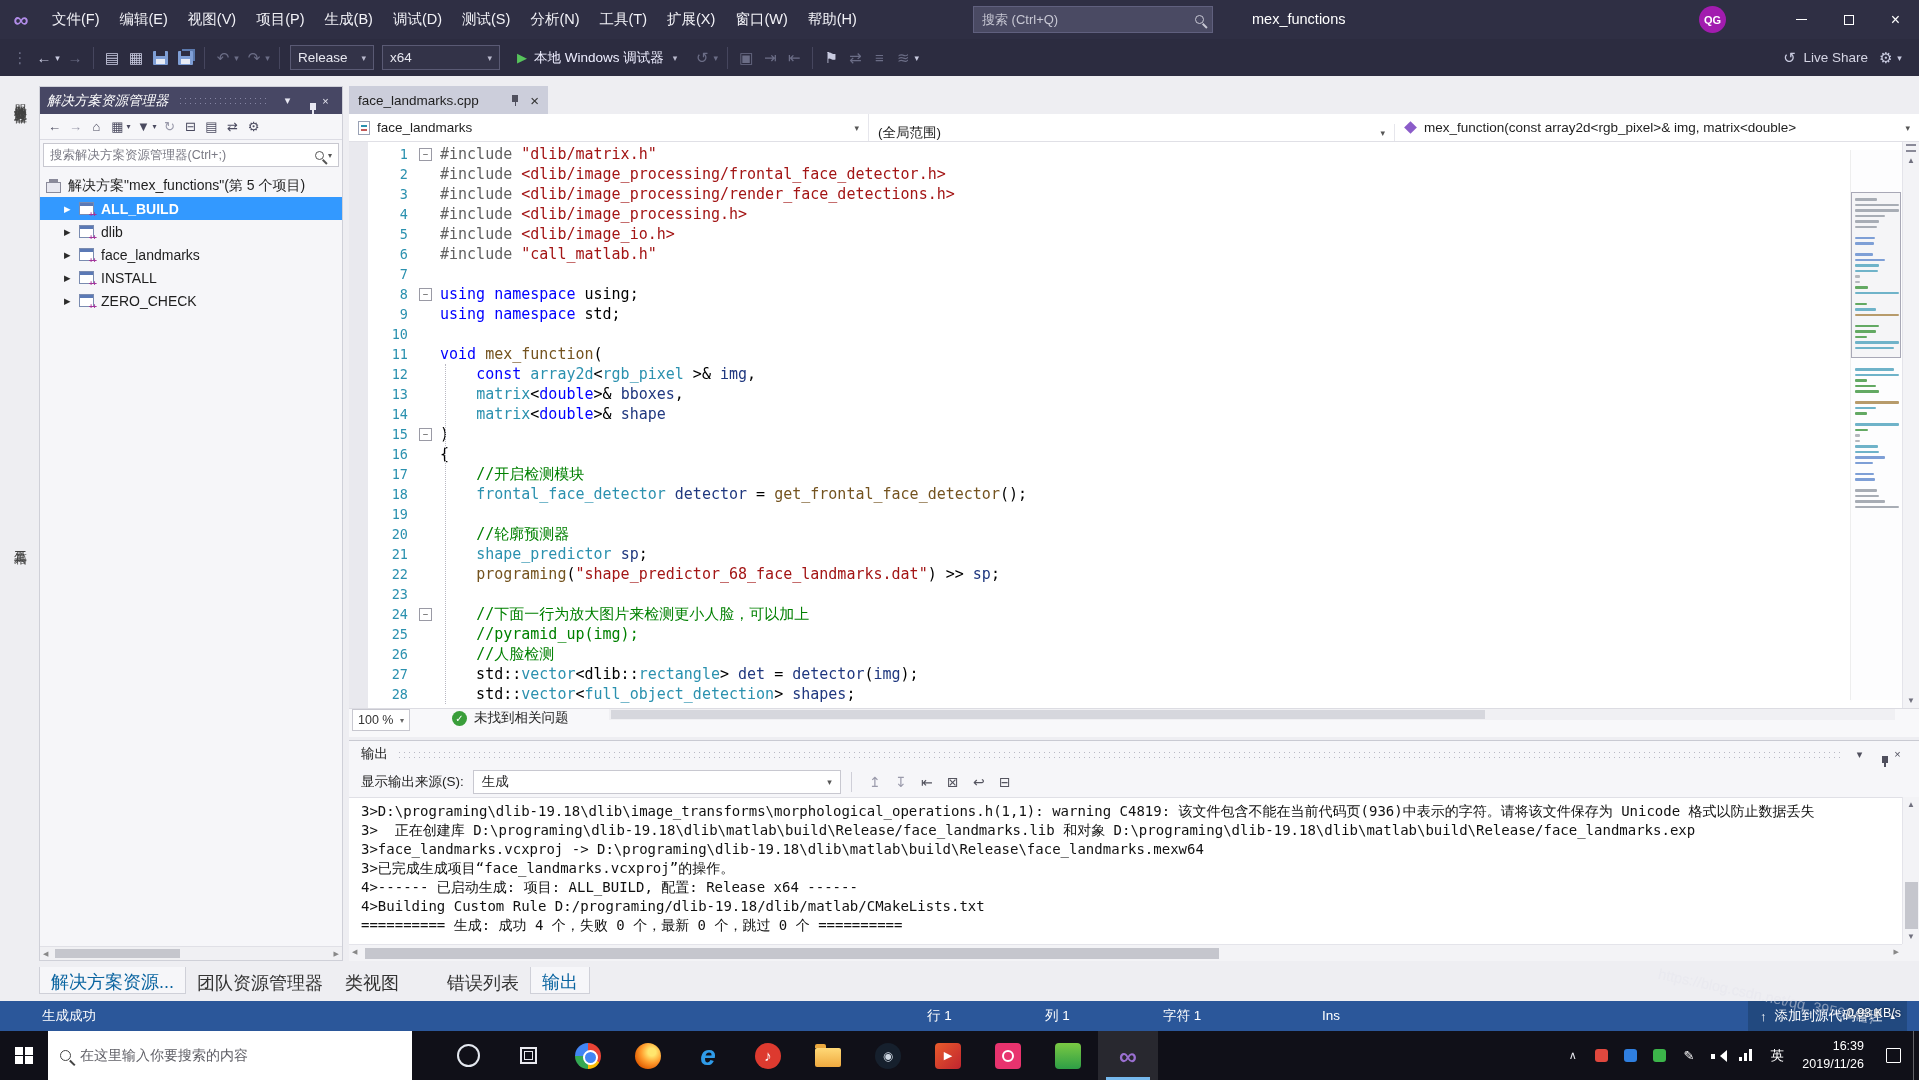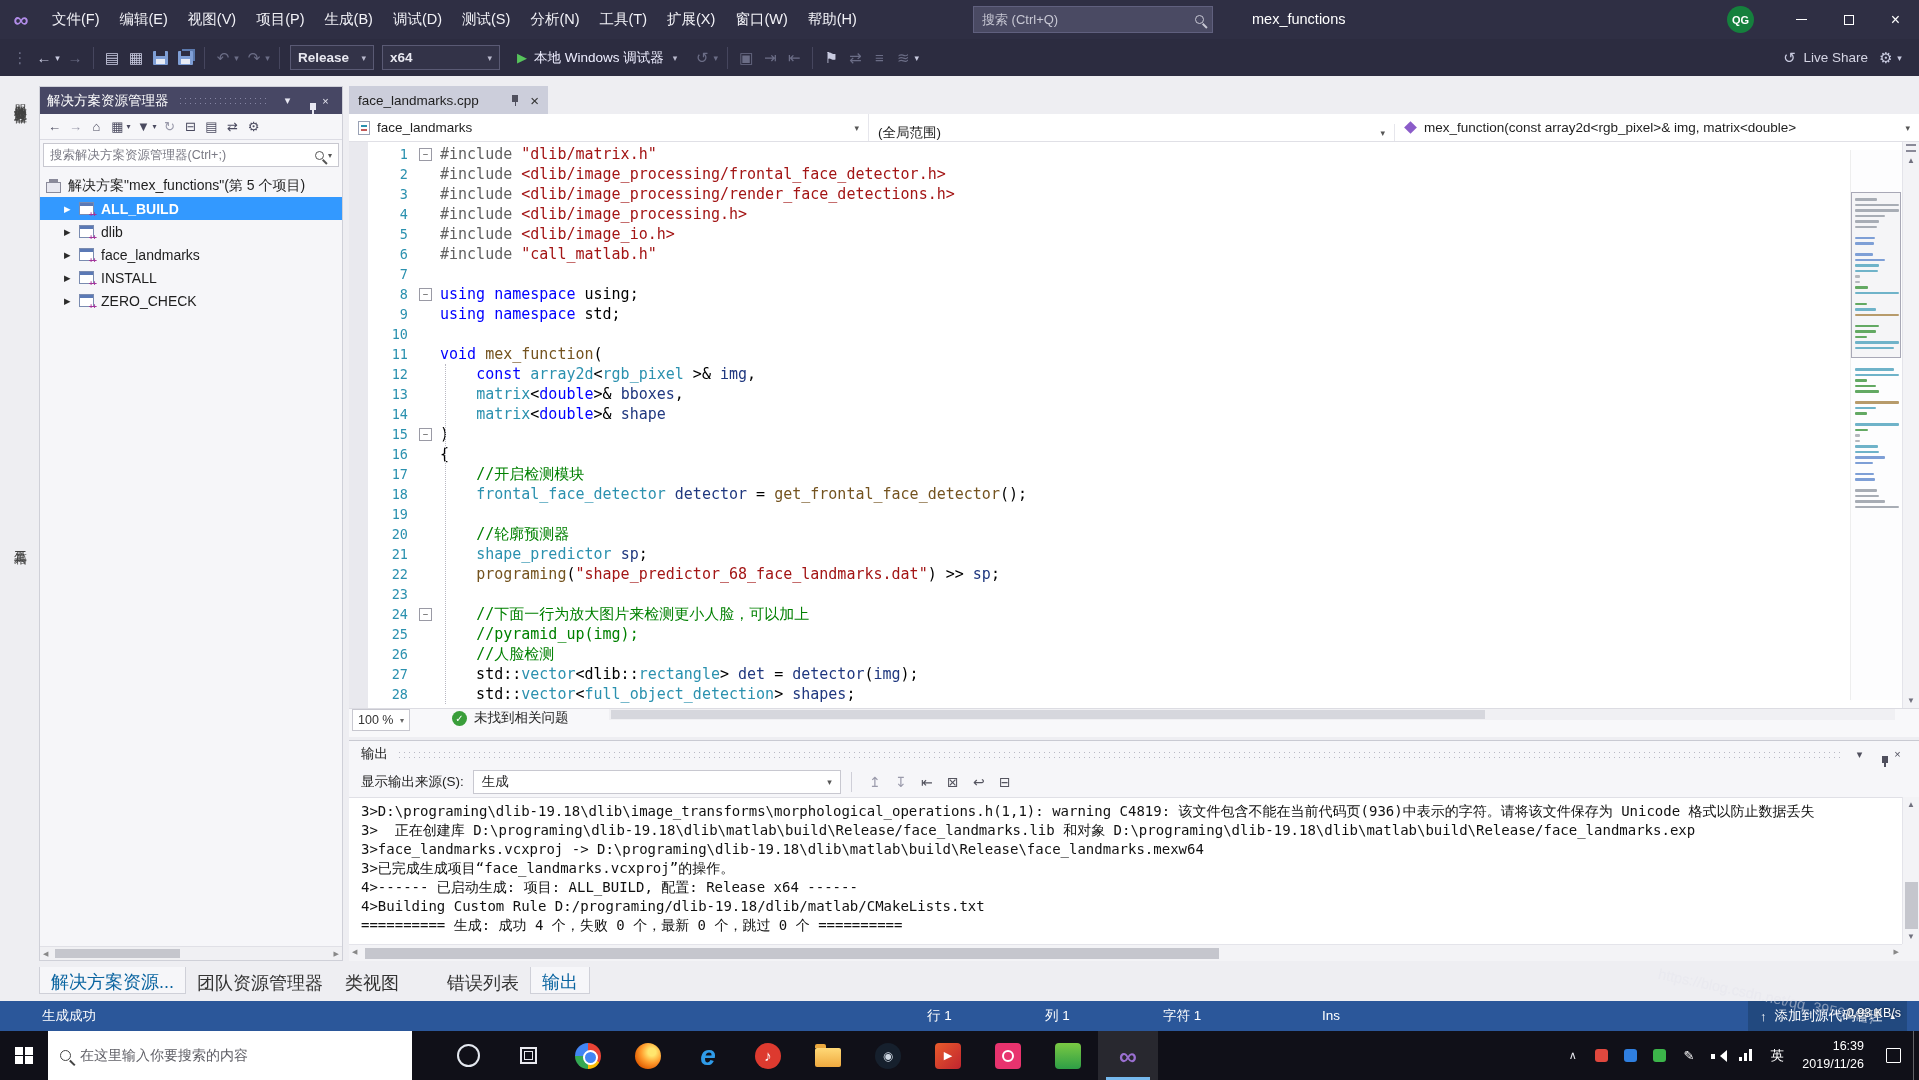--- a/index.html
+++ b/index.html
@@ -10,53 +10,53 @@
 
 .titlebar{position:absolute;left:0;top:0;right:0;height:39px;background:#2f2f44;display:flex;align-items:center;color:#fff;z-index:10;}
 .vs-logo{width:42px;text-align:center;font-size:21px;font-weight:bold;color:#b18ce8;}
 .menubar{display:flex;height:100%;align-items:center;}
 .menu-item{padding:0 10px;font-size:14.5px;line-height:39px;color:#f2f2f7;white-space:nowrap;}
 .qsearch{position:absolute;left:973px;top:6px;width:240px;height:27px;background:#4a4a63;border:1px solid #60607e;display:flex;align-items:center;padding:0 8px;}
 .qsearch-text{flex:1;font-size:13px;color:#c8c8d4;}
 .mag{width:9px;height:9px;border:1.5px solid #c8c8d4;border-radius:50%;position:relative;flex:none;}
 .mag::after{content:"";position:absolute;width:6px;height:1.5px;background:#c8c8d4;transform:rotate(45deg);left:6px;top:9px;}
 .wtitle{position:absolute;left:1252px;top:0;height:39px;line-height:39px;font-size:14.5px;color:#fff;}
-.avatar{position:absolute;left:1699px;top:6px;width:27px;height:27px;border-radius:50%;background:#15803d;color:#fff;font-size:11px;font-weight:bold;display:flex;align-items:center;justify-content:center;margin-left:28px;}
+.avatar{position:absolute;left:1699px;top:6px;width:27px;height:27px;border-radius:50%;background:#a21caf;color:#fff;font-size:11px;font-weight:bold;display:flex;align-items:center;justify-content:center;}
 .winbtns{position:absolute;right:0;top:0;height:39px;display:flex;}
 .wbtn{width:47px;height:39px;display:flex;align-items:center;justify-content:center;color:#fff;font-size:16px;}
 .min-glyph{width:11px;height:1px;background:#fff;display:block;}
 .max-glyph{width:10px;height:10px;border:1px solid #fff;display:block;}
 
 
 .toolbar{position:absolute;left:0;top:39px;right:0;height:37px;background:#2c2c40;display:flex;align-items:center;padding:0 8px;z-index:9;}
 .tb-items,.tb-right{display:flex;align-items:center;height:100%;}
 .tb-right{margin-left:auto;padding-right:6px;}
 .tb-glyph{min-width:24px;text-align:center;font-size:15px;color:#c9cbe0;padding:0 2px;}
 .tb-glyph.dim{color:#6b6d86;}
 .tb-glyph.small{min-width:11px;font-size:9px;margin-left:-4px;}
 .tb-sep{width:1px;height:22px;background:#46465e;margin:0 6px;}
 .tb-combo{height:25px;border:1px solid #5a5a74;background:#333348;color:#e8e8f0;display:flex;align-items:center;padding:0 7px;margin:0 4px;font-size:13.5px;}
-.tb-combo-label{flex:1;white-space:nowrap;font-weight:bold;}
+.tb-combo-label{flex:1;white-space:nowrap;}
 .tb-combo-arrow{font-size:9px;color:#b9b9cc;margin-left:6px;}
 .tb-run{display:flex;align-items:center;padding:0 9px;margin:0 4px;color:#eef;font-size:13.5px;height:100%;white-space:nowrap;}
 .run-play{color:#57c45c;font-size:13px;margin-right:7px;}
 .run-arrow{font-size:9px;margin-left:9px;color:#b9b9cc;}
 .tb-floppy{width:15px;height:14px;background:#7f9fd6;border-radius:1px;position:relative;margin:0 5px;}
 .tb-floppy::before{content:"";position:absolute;left:3px;top:0;width:9px;height:5px;background:#2c2c40;}
 .tb-floppy::after{content:"";position:absolute;left:3px;bottom:1px;width:9px;height:5px;background:#e8ecf5;}
 .tb-floppy.f2{box-shadow:3px -3px 0 -1px #5b79ad;}
 .tb-label{font-size:13.5px;color:#d5d5e4;margin:0 6px 0 2px;}
 
 
 .strip-label{position:absolute;left:9px;width:20px;writing-mode:vertical-rl;font-size:13px;color:#424242;letter-spacing:1px;}
 
 
 .sol-panel{position:absolute;left:39px;top:86px;width:304px;height:875px;background:#f6f6f9;border:1px solid #cfd0d8;}
 .sol-header{height:27px;background:#474764;display:flex;align-items:center;padding:0 7px;}
-.sol-title{font-size:13.5px;color:#fff;white-space:nowrap;}
+.sol-title{font-size:13.5px;color:#fff;white-space:nowrap;font-style:italic;}
 .hdr-dots{flex:1;height:9px;margin:0 9px;background-image:radial-gradient(#8585a4 0.8px,transparent 1px);background-size:5px 5px;}
 .hdr-dots.light{background-image:radial-gradient(#b9b9c4 0.8px,transparent 1px);}
 .hdr-ic{width:19px;text-align:center;color:#e8e8f2;font-size:11px;}
 .hdr-ic.dark{color:#50505e;}
 .pin-ic{position:relative;width:12px;height:15px;}
 .pin-ic::before{content:"";position:absolute;left:3px;top:2px;width:6px;height:7px;background:#e8e8f2;}
 .pin-ic::after{content:"";position:absolute;left:5.5px;top:9px;width:1.5px;height:4px;background:#e8e8f2;}
 .pin-ic.dark::before{background:#50505e;}
 .pin-ic.dark::after{background:#50505e;}
 .sol-body{position:absolute;top:27px;left:0;right:0;bottom:0;background:#f6f6f9;}

